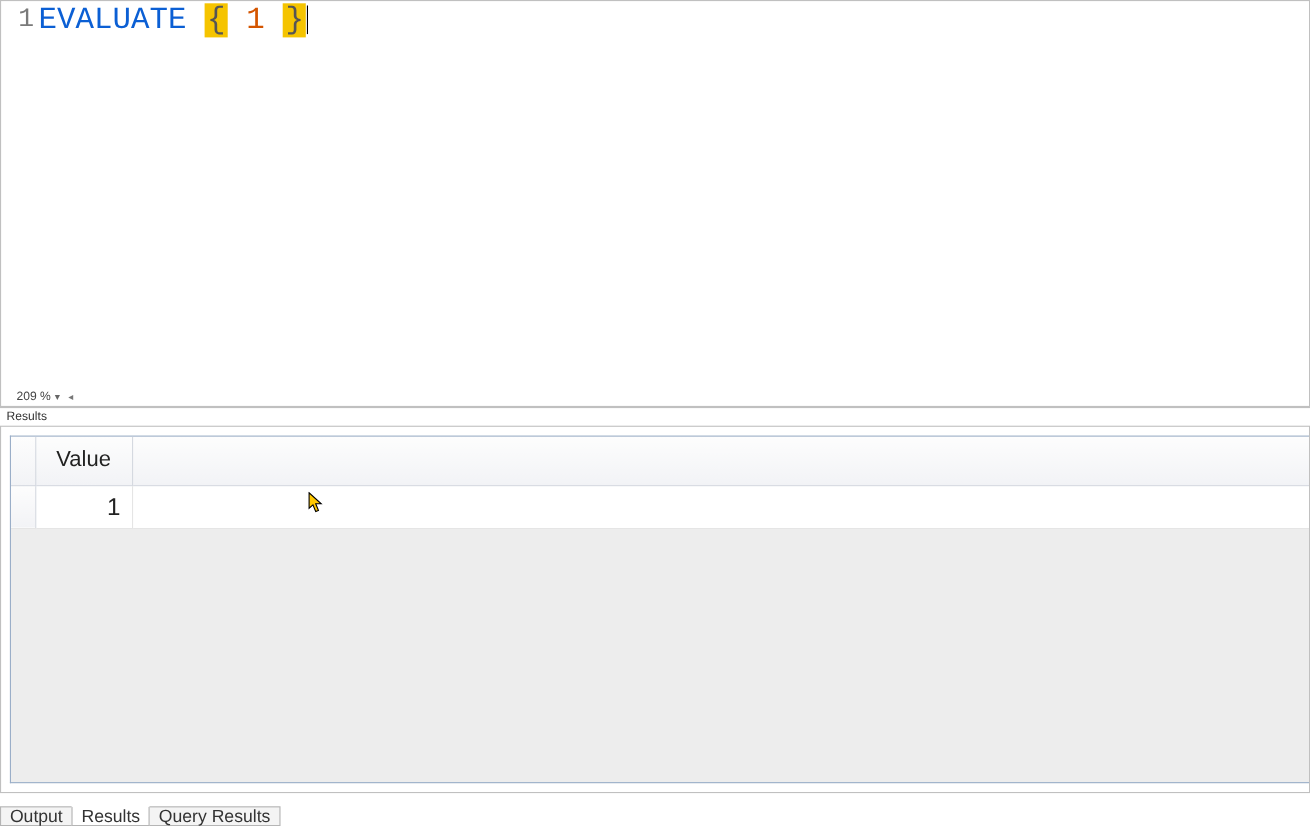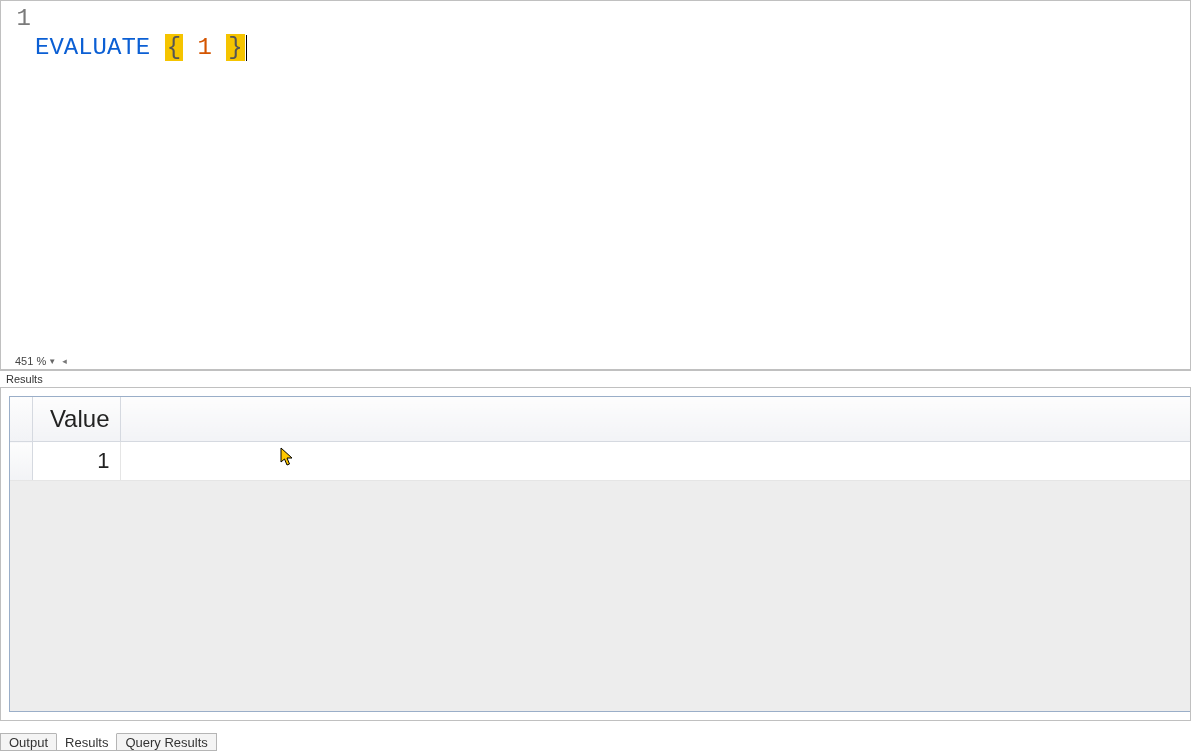--- a/index.html
+++ b/index.html
@@ -35,25 +35,24 @@
       color: #7a7a7a;
       font-family: Consolas, "Courier New", monospace;
       font-size: 24px;
       line-height: 32px;
       padding-top: 2px;
       user-select: none;
     }
     .code-text {
       flex: 1;
       font-family: Consolas, "Courier New", monospace;
-      font-size: 24px;
+      font-size: 28px;
       line-height: 32px;
       padding-top: 2px;
       white-space: pre;
-      margin-top: 29px;
     }
     .kw-evaluate {
       color: #0b5fd4;
       font-weight: 500;
     }
     .brace-highlight {
       background: #f5c400;
       color: #555;
       padding: 0 2px;
     }
@@ -110,23 +109,23 @@
       border-bottom: 1px solid #9aaec8;
       background: #ededed;
       overflow: hidden;
     }
     .results-table {
       width: 100%;
       border-collapse: collapse;
       background: #fff;
     }
     .results-table th {
-      text-align: right;
+      text-align: center;
       font-weight: 400;
-      font-size: 24px;
+      font-size: 20px;
       color: #222;
       background: linear-gradient(#fdfdfd, #f2f3f6);
       border-bottom: 1px solid #d5d9e0;
       border-right: 1px solid #d5d9e0;
       padding: 8px 10px;
       height: 44px;
     }
     .results-table th.row-header-col {
       width: 22px;
       background: linear-gradient(#fdfdfd, #f2f3f6);
@@ -157,21 +156,21 @@
       width: 88px;
     }
     .results-table td.rest-cell {
       border-right: none;
     }
     .bottom-tabs {
       position: absolute;
       bottom: 0;
       left: 0;
       display: flex;
-      font-size: 13px;
+      font-size: 16px;
       height: 18px;
     }
     .bottom-tab {
       border: 1px solid #b5b5b5;
       border-top: 1px solid #b5b5b5;
       background: #f4f4f4;
       padding: 1px 8px 0 8px;
       color: #333;
       cursor: pointer;
       margin-right: -1px;
@@ -195,21 +194,21 @@
 <body>
 
 <div class="editor-pane">
   <div class="code-area">
     <div class="gutter">
       <span>1</span>
     </div>
     <div class="code-text"><span class="kw-evaluate">EVALUATE</span> <span class="brace-highlight">{</span> <span class="literal-number">1</span> <span class="brace-highlight">}</span><span class="code-cursor"></span></div>
   </div>
   <div class="zoom-bar">
-    <span>451 %</span>
+    <span>209 %</span>
     <span class="zoom-dropdown-icon">▼</span>
     <span class="zoom-arrow">◂</span>
   </div>
 </div>
 
 <div class="results-label">Results</div>
 
 <div class="results-pane">
   <div class="results-inner">
     <table class="results-table">

